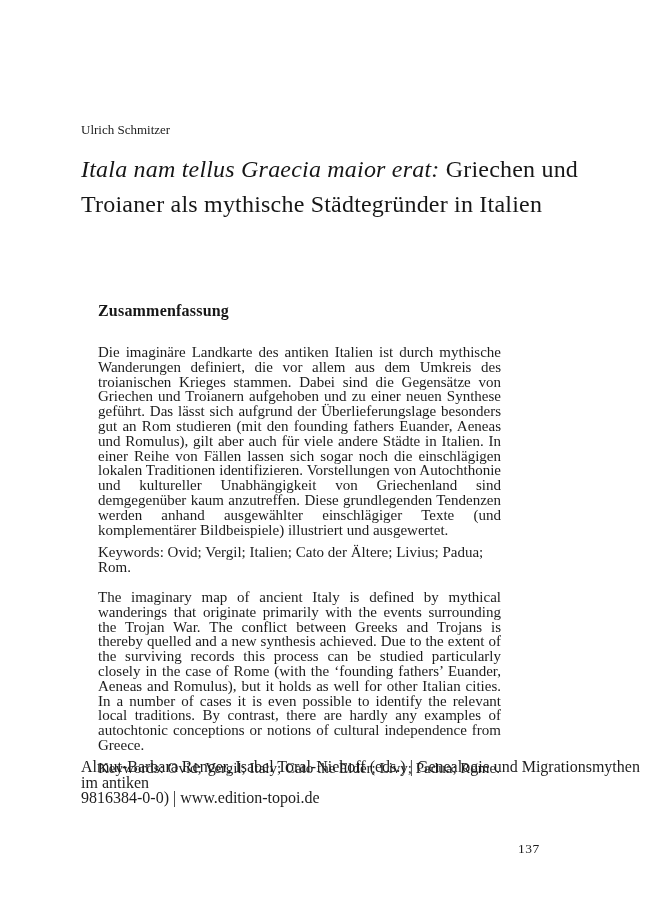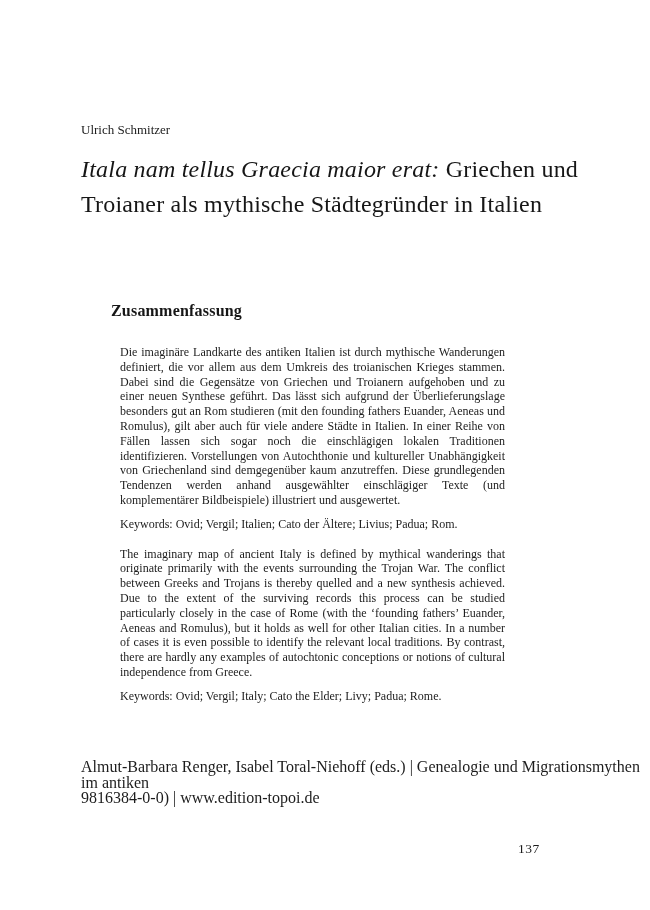--- a/index.html
+++ b/index.html
@@ -33,36 +33,36 @@
     font-weight: normal;
     margin: 0;
     color: #161616;
     letter-spacing: 0.2px;
   }
   .title em {
     font-style: italic;
   }
   .abstract {
     position: absolute;
-    left: 111px;
+    left: 98px;
     top: 301px;
     width: 403px;
   }
   .abstract h2 {
     font-size: 16px;
     font-weight: bold;
     margin: 0 0 25px 0;
     line-height: 19px;
     color: #161616;
     letter-spacing: 0.2px;
   }
   .abstract p {
-    font-size: 12px;
+    font-size: 15px;
     line-height: 14.8px;
-    margin: 9px;
+    margin: 0;
     text-align: justify;
     color: #1c1c1c;
   }
   .abstract p.body-para {
     margin-bottom: 8px;
   }
   .abstract p.keywords-line {
     text-align: left;
     margin-bottom: 15px;
   }

